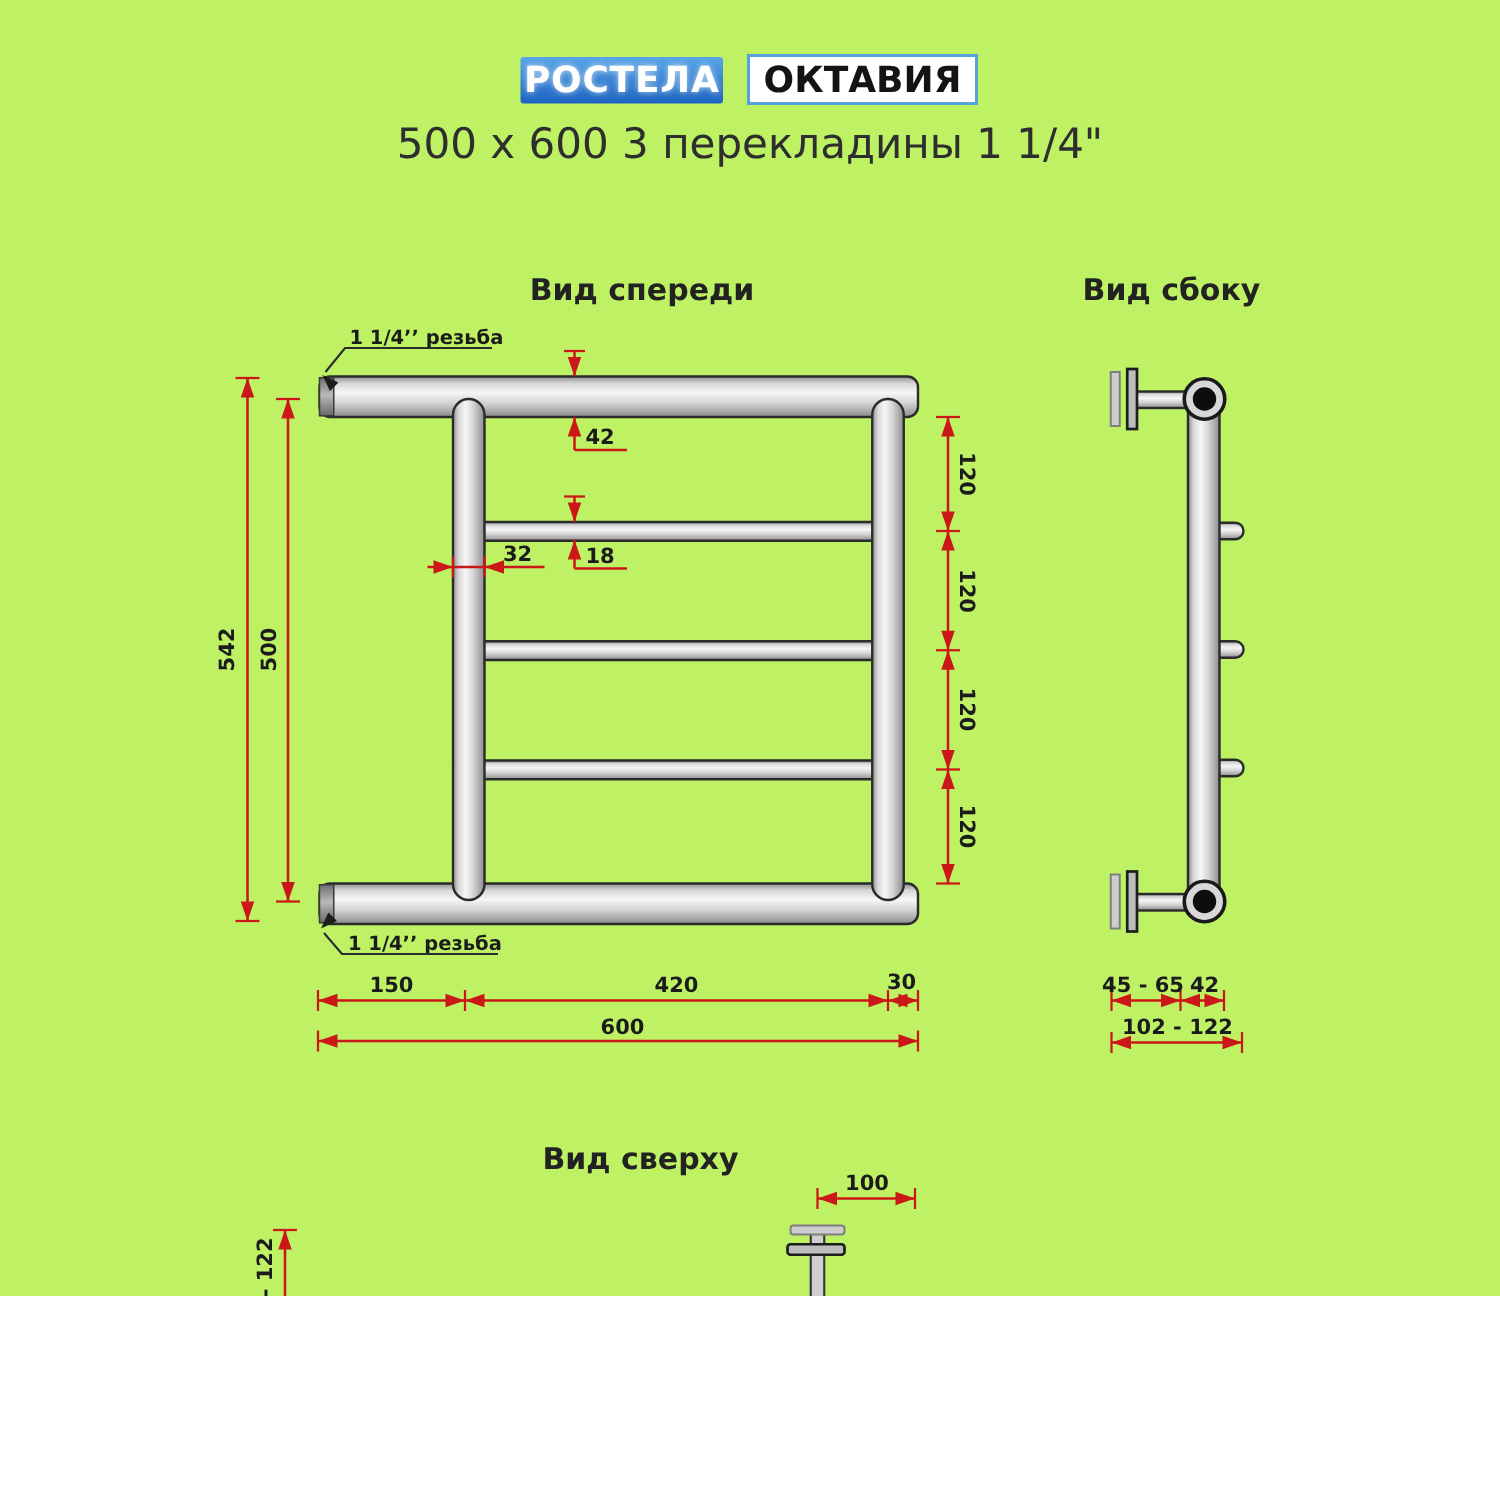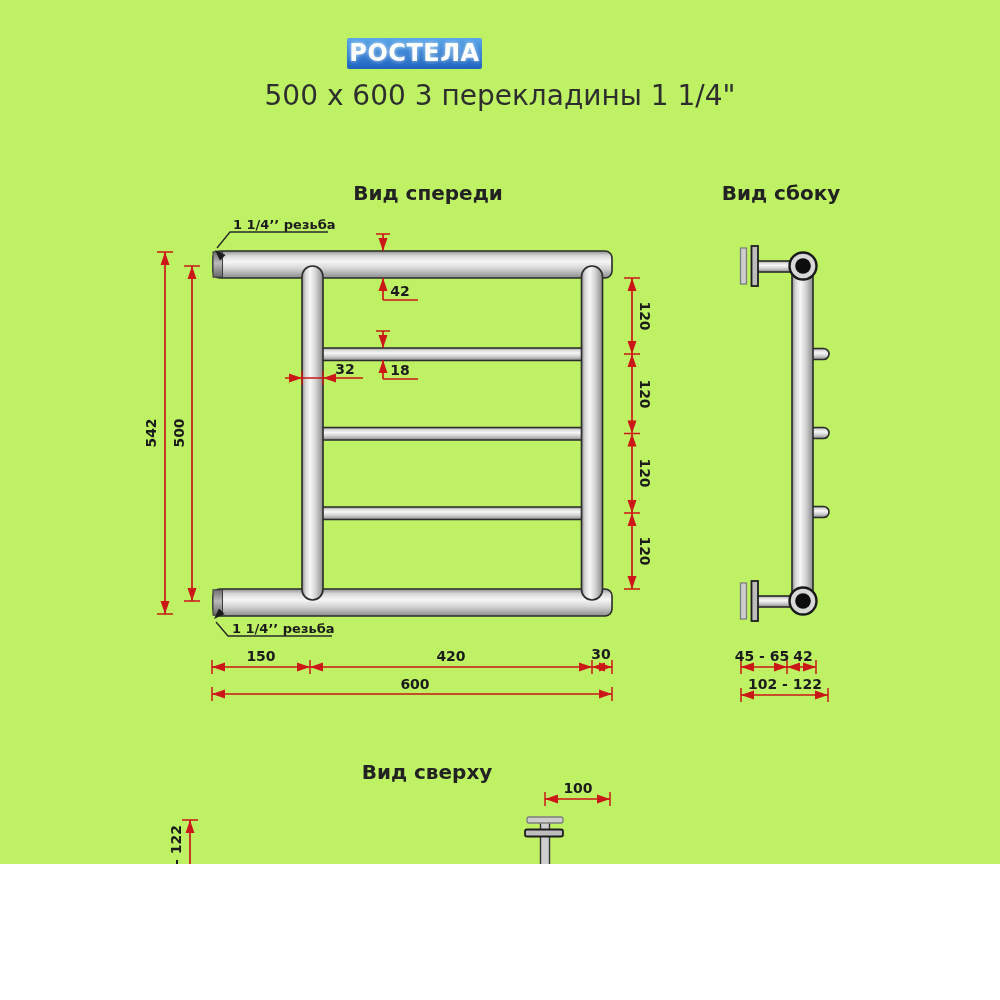--- a/index.html
+++ b/index.html
@@ -29,20 +29,21 @@
   .leader{stroke:#2a2a2a;stroke-width:1.4;fill:none;}
   .plate-light{fill:#cdcdcd;stroke:#7d7d7d;stroke-width:1.3;}
   .plate-dark{fill:#bdbdbd;stroke:#1e1e1e;stroke-width:1.8;}
 </style>
 </head>
 <body>
 
 <div id="page">
 
   <div id="brand-box">РОСТЕЛА</div>
+  <div id="model-box">ОКТАВИЯ</div>
   <div id="subtitle">500 x 600 3 перекладины 1 1/4"</div>
 
   <svg width="1000" height="1000" viewBox="0 0 1000 1000">
     <defs>
       <linearGradient id="gh" x1="0" y1="0" x2="0" y2="1">
         <stop offset="0" stop-color="#8f8f8f"></stop>
           <stop offset=".18" stop-color="#d9d9d9"></stop>
         <stop offset=".4" stop-color="#f6f6f6"></stop>
           <stop offset=".65" stop-color="#d4d4d4"></stop>
         <stop offset="1" stop-color="#8c8c8c"></stop>

